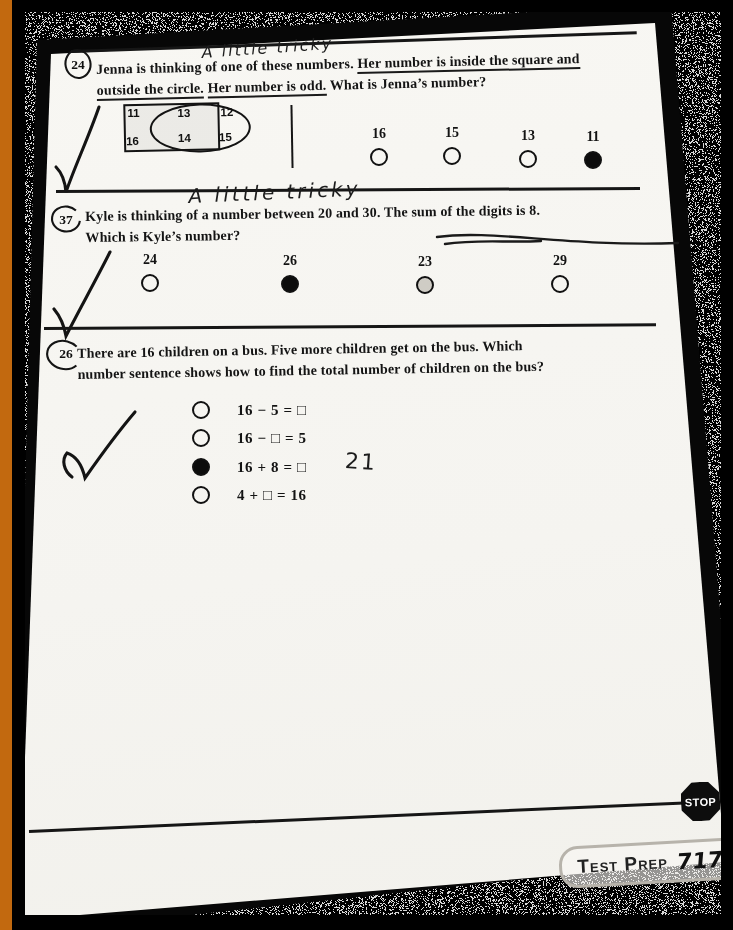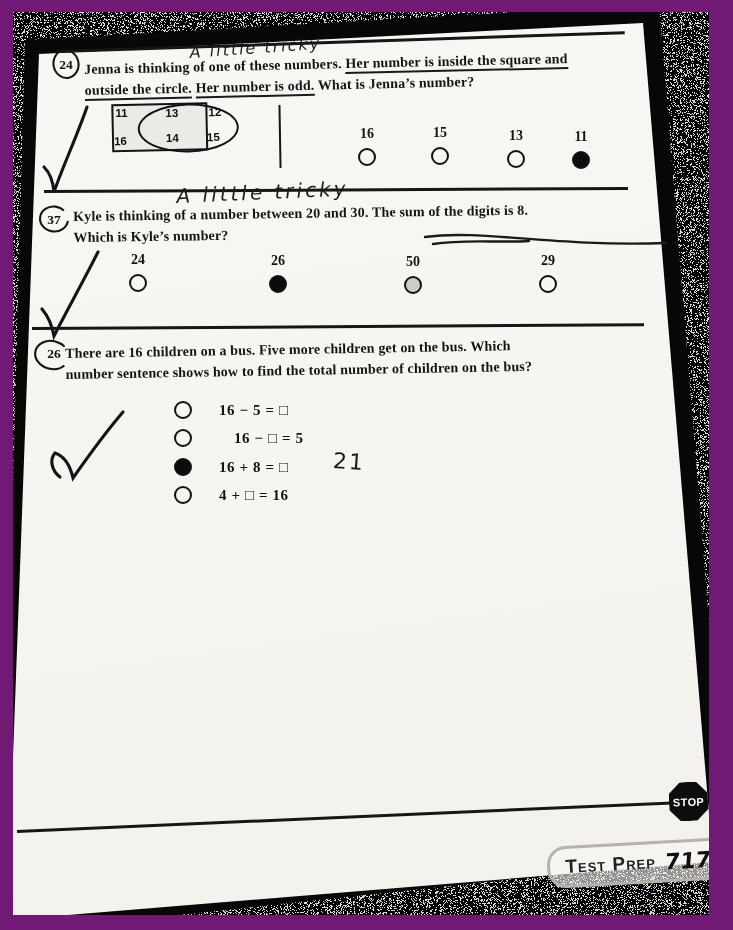--- a/index.html
+++ b/index.html
@@ -1,18 +1,18 @@
 <!DOCTYPE html>
 <html><head>
 <meta charset="utf-8">
 <style>
   html,body{margin:0;padding:0;}
   body{width:733px;height:930px;overflow:hidden;background:#c2690f;
        font-family:"Liberation Serif","DejaVu Serif",serif;}
-  .frame{position:absolute;inset:0;background:#701a75;}
+  .frame{position:absolute;inset:0;background:#000000;margin-left:12px;}
   .backdrop{position:absolute;left:13px;top:12px;width:696px;height:903px;
             background:#0a0a0a;overflow:hidden;}
   .noise{position:absolute;left:0;top:0;}
   .backing{position:absolute;inset:0;background:#070707;
            clip-path:polygon(12px 28px,646px -8px,715px 844px,-12px 922px);}
   .page{position:absolute;inset:0;background:linear-gradient(172deg,#f8f7f3 0%,#f5f4f0 60%,#f2f1ec 100%);
         clip-path:polygon(26px 42px,630px 11px,700px 850px,-6px 908px);}
   .content{position:absolute;inset:0;}
   .rule{position:absolute;background:#161616;height:2.6px;transform-origin:left center;}
   .qnum{position:absolute;text-align:center;font:700 13.5px "Liberation Serif",serif;color:#111;}
@@ -32,21 +32,21 @@
   .venn-circle{position:absolute;left:32px;top:5px;width:97px;height:45px;
                border:2.3px solid #131313;border-radius:50%;}
   .vn{position:absolute;font:700 11.5px "Liberation Sans",sans-serif;color:#111;}
   .vdivider{position:absolute;width:2.4px;background:#161616;}
   .choice{position:absolute;width:44px;text-align:center;}
   .choice .lbl{font:700 14px "Liberation Serif",serif;color:#131313;}
   .bubble{width:14px;height:14px;border:2px solid #111;border-radius:50%;
           background:transparent;margin:6px auto 0;}
   .bubble.filled{background:#0c0c0c;}
   .bubble.shaded{background:#cfccc5;}
-  .opt-row{position:absolute;left:161px;display:flex;align-items:center;height:22px;justify-content:flex-end;}
+  .opt-row{position:absolute;left:167px;display:flex;align-items:center;height:22px;justify-content:flex-end;}
   .opt-row .bubble{margin:0;}
   .opt-row .lbl{font:700 15px "Liberation Serif","DejaVu Serif",serif;color:#131313;
                 margin-left:27px;letter-spacing:.6px;white-space:nowrap;}
   .stop{position:absolute;left:656px;top:770px;width:39px;height:39px;background:#0d0d0d;
         clip-path:polygon(29.3% 0,70.7% 0,100% 29.3%,100% 70.7%,70.7% 100%,29.3% 100%,0 70.7%,0 29.3%);
         display:flex;align-items:center;justify-content:center;transform:rotate(-2deg);}
   .stop span{color:#fff;font:700 11px "Liberation Sans",sans-serif;letter-spacing:.4px;}
   .pill{position:absolute;left:534px;top:830px;width:176px;height:36px;border:3px solid #b7b3ab;
         border-radius:19px;display:flex;align-items:center;justify-content:center;gap:9px;
         transform:rotate(-3.2deg);background:rgba(248,247,243,.6);}
@@ -159,21 +159,21 @@
 
       <div class="choice" style="left:103px;top:240px;">
         <div class="lbl">24</div>
         <div class="bubble"></div>
       </div>
       <div class="choice" style="left:243px;top:241px;">
         <div class="lbl">26</div>
         <div class="bubble filled"></div>
       </div>
       <div class="choice" style="left:378px;top:242px;">
-        <div class="lbl">50</div>
+        <div class="lbl">23</div>
         <div class="bubble shaded"></div>
       </div>
       <div class="choice" style="left:513px;top:241px;text-align:center;">
         <div class="lbl">29</div>
         <div class="bubble"></div>
       </div>
 
       <div class="rule" style="left:19px;top:315px;width:612px;transform:rotate(-0.35deg);"></div>
 
       <div class="qnum" style="left:29px;top:334px;width:24px;">
@@ -189,21 +189,21 @@
       </div>
 
       <svg class="check" style="left:32px;top:396px;" width="84" height="84">
         <path d="M78 4 C60 25 42 50 28 70 C25 57 19 48 10 45 C4 52 7 63 15 69"></path>
       </svg>
 
       <div class="opt-row" style="top:387px;">
         <div class="bubble"></div>
         <div class="lbl">16 − 5 = □</div>
       </div>
-      <div class="opt-row" style="top:415px;gap:15px;">
+      <div class="opt-row" style="top:415px;">
         <div class="bubble"></div>
         <div class="lbl">16 − □ = 5</div>
       </div>
       <div class="opt-row" style="top:444px;">
         <div class="bubble filled"></div>
         <div class="lbl">16 + 8 = □</div>
       </div>
       <div class="opt-row" style="top:472px;">
         <div class="bubble"></div>
         <div class="lbl">4 + □ = 16</div>

